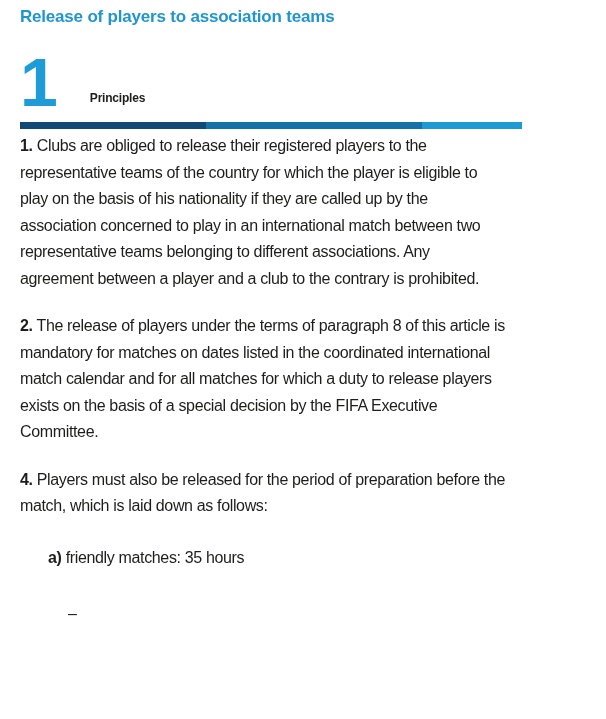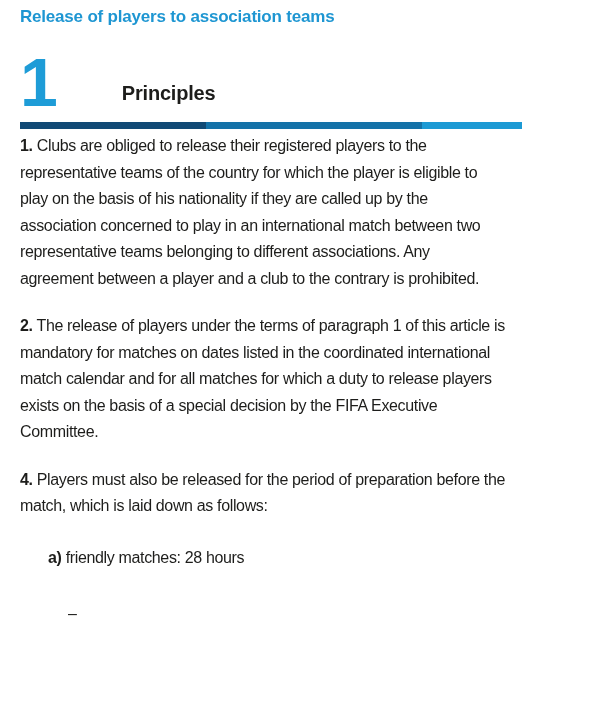--- a/index.html
+++ b/index.html
@@ -33,24 +33,24 @@
     align-items: flex-end;
     margin-top: 28px;
   }
   .big-num {
     font-size: 68px;
     line-height: 52px;
     font-weight: bold;
     color: var(--number-blue, #1e9cd7);
   }
   .section-title {
-    font-size: 20px;
+    font-size: 12px;
     font-weight: bold;
     letter-spacing: -0.2px;
-    margin-left: 64px;
+    margin-left: 32px;
     padding-bottom: 3px;
     color: var(--text, #1d1d1b);
   }
   .divider-bar {
     display: flex;
     height: 7px;
     margin-top: 14px;
     width: 100%;
   }
   .seg1 { width: 37%; background: var(--bar-dark, #114a75); }
@@ -97,26 +97,26 @@
   <div class="divider-bar">
     <span class="seg1"></span>
     <span class="seg2"></span>
     <span class="seg3"></span>
   </div>
 
   <div class="body-text">
 
     <p class="para"><b>1.</b> <span>Clubs are obliged to release their registered players to the representative teams of the country for which the player is eligible to play on the basis of his nationality if they are called up by the association concerned to play in an international match between two representative teams belonging to different associations. Any agreement between a player and a club to the contrary is prohibited.</span></p>
 
-    <p class="para"><b>2.</b> <span>The release of players under the terms of paragraph 1 of this article is mandatory for matches on dates listed in the coordinated international match calendar and for all matches for which a duty to release players exists on the basis of a special decision by the FIFA Executive Committee.</span></p>
+    <p class="para"><b>2.</b> <span>The release of players under the terms of paragraph 8 of this article is mandatory for matches on dates listed in the coordinated international match calendar and for all matches for which a duty to release players exists on the basis of a special decision by the FIFA Executive Committee.</span></p>
 
 
     <p class="para"><b>4.</b> <span>Players must also be released for the period of preparation before the match, which is laid down as follows:</span></p>
 
-    <div class="sub-item"><b>a)</b> <span>friendly matches: 28 hours</span></div>
+    <div class="sub-item"><b>a)</b> <span>friendly matches: 35 hours</span></div>
 
 
     <div class="dash-item">
       <span class="dash-marker">–</span>
     </div>
 
   </div>
 </div>
 
 </body></html>

